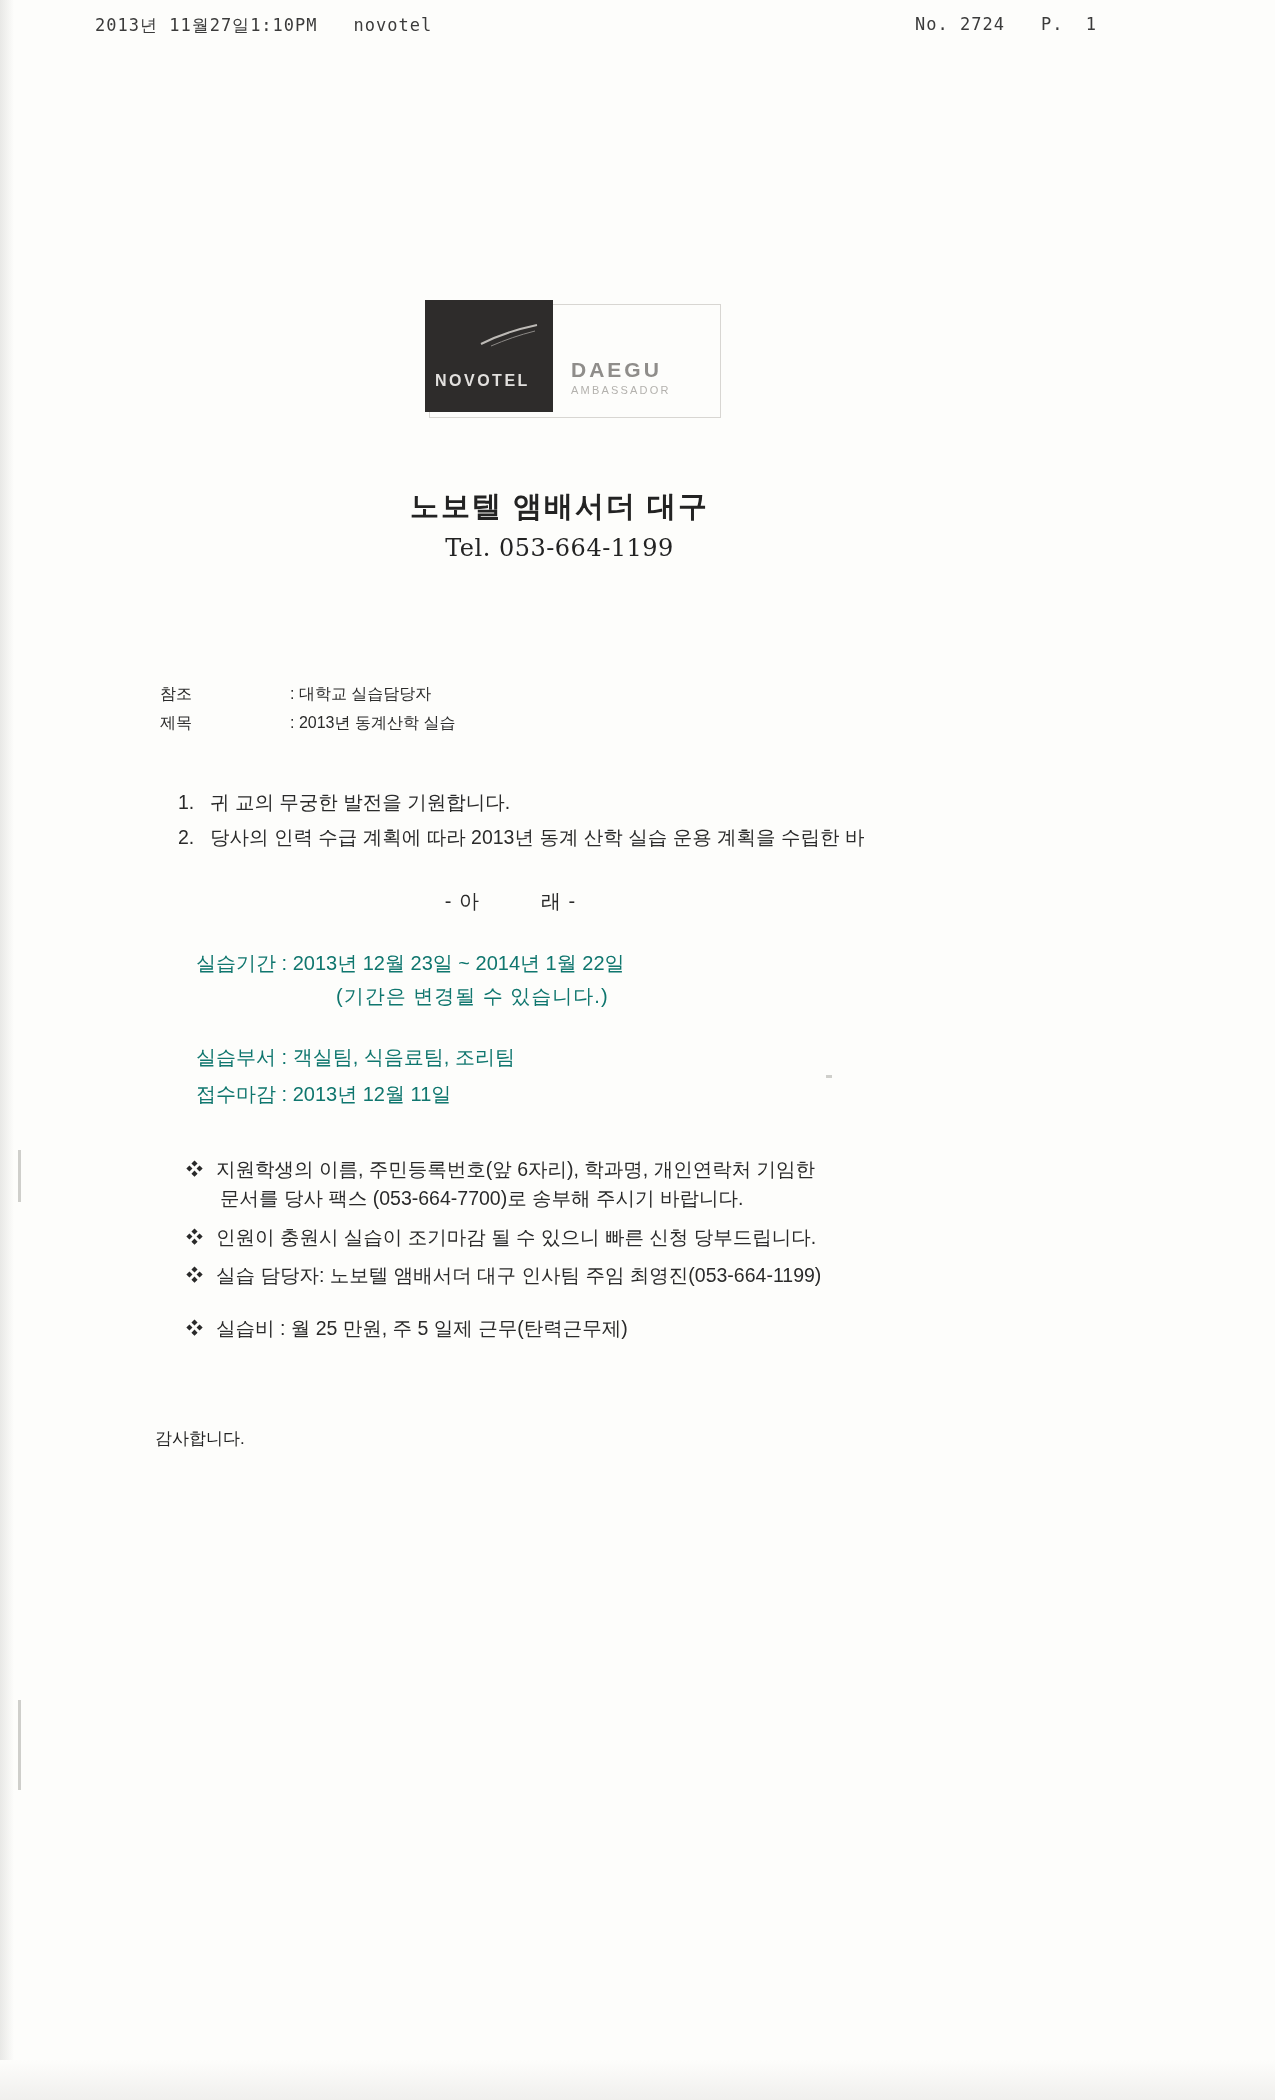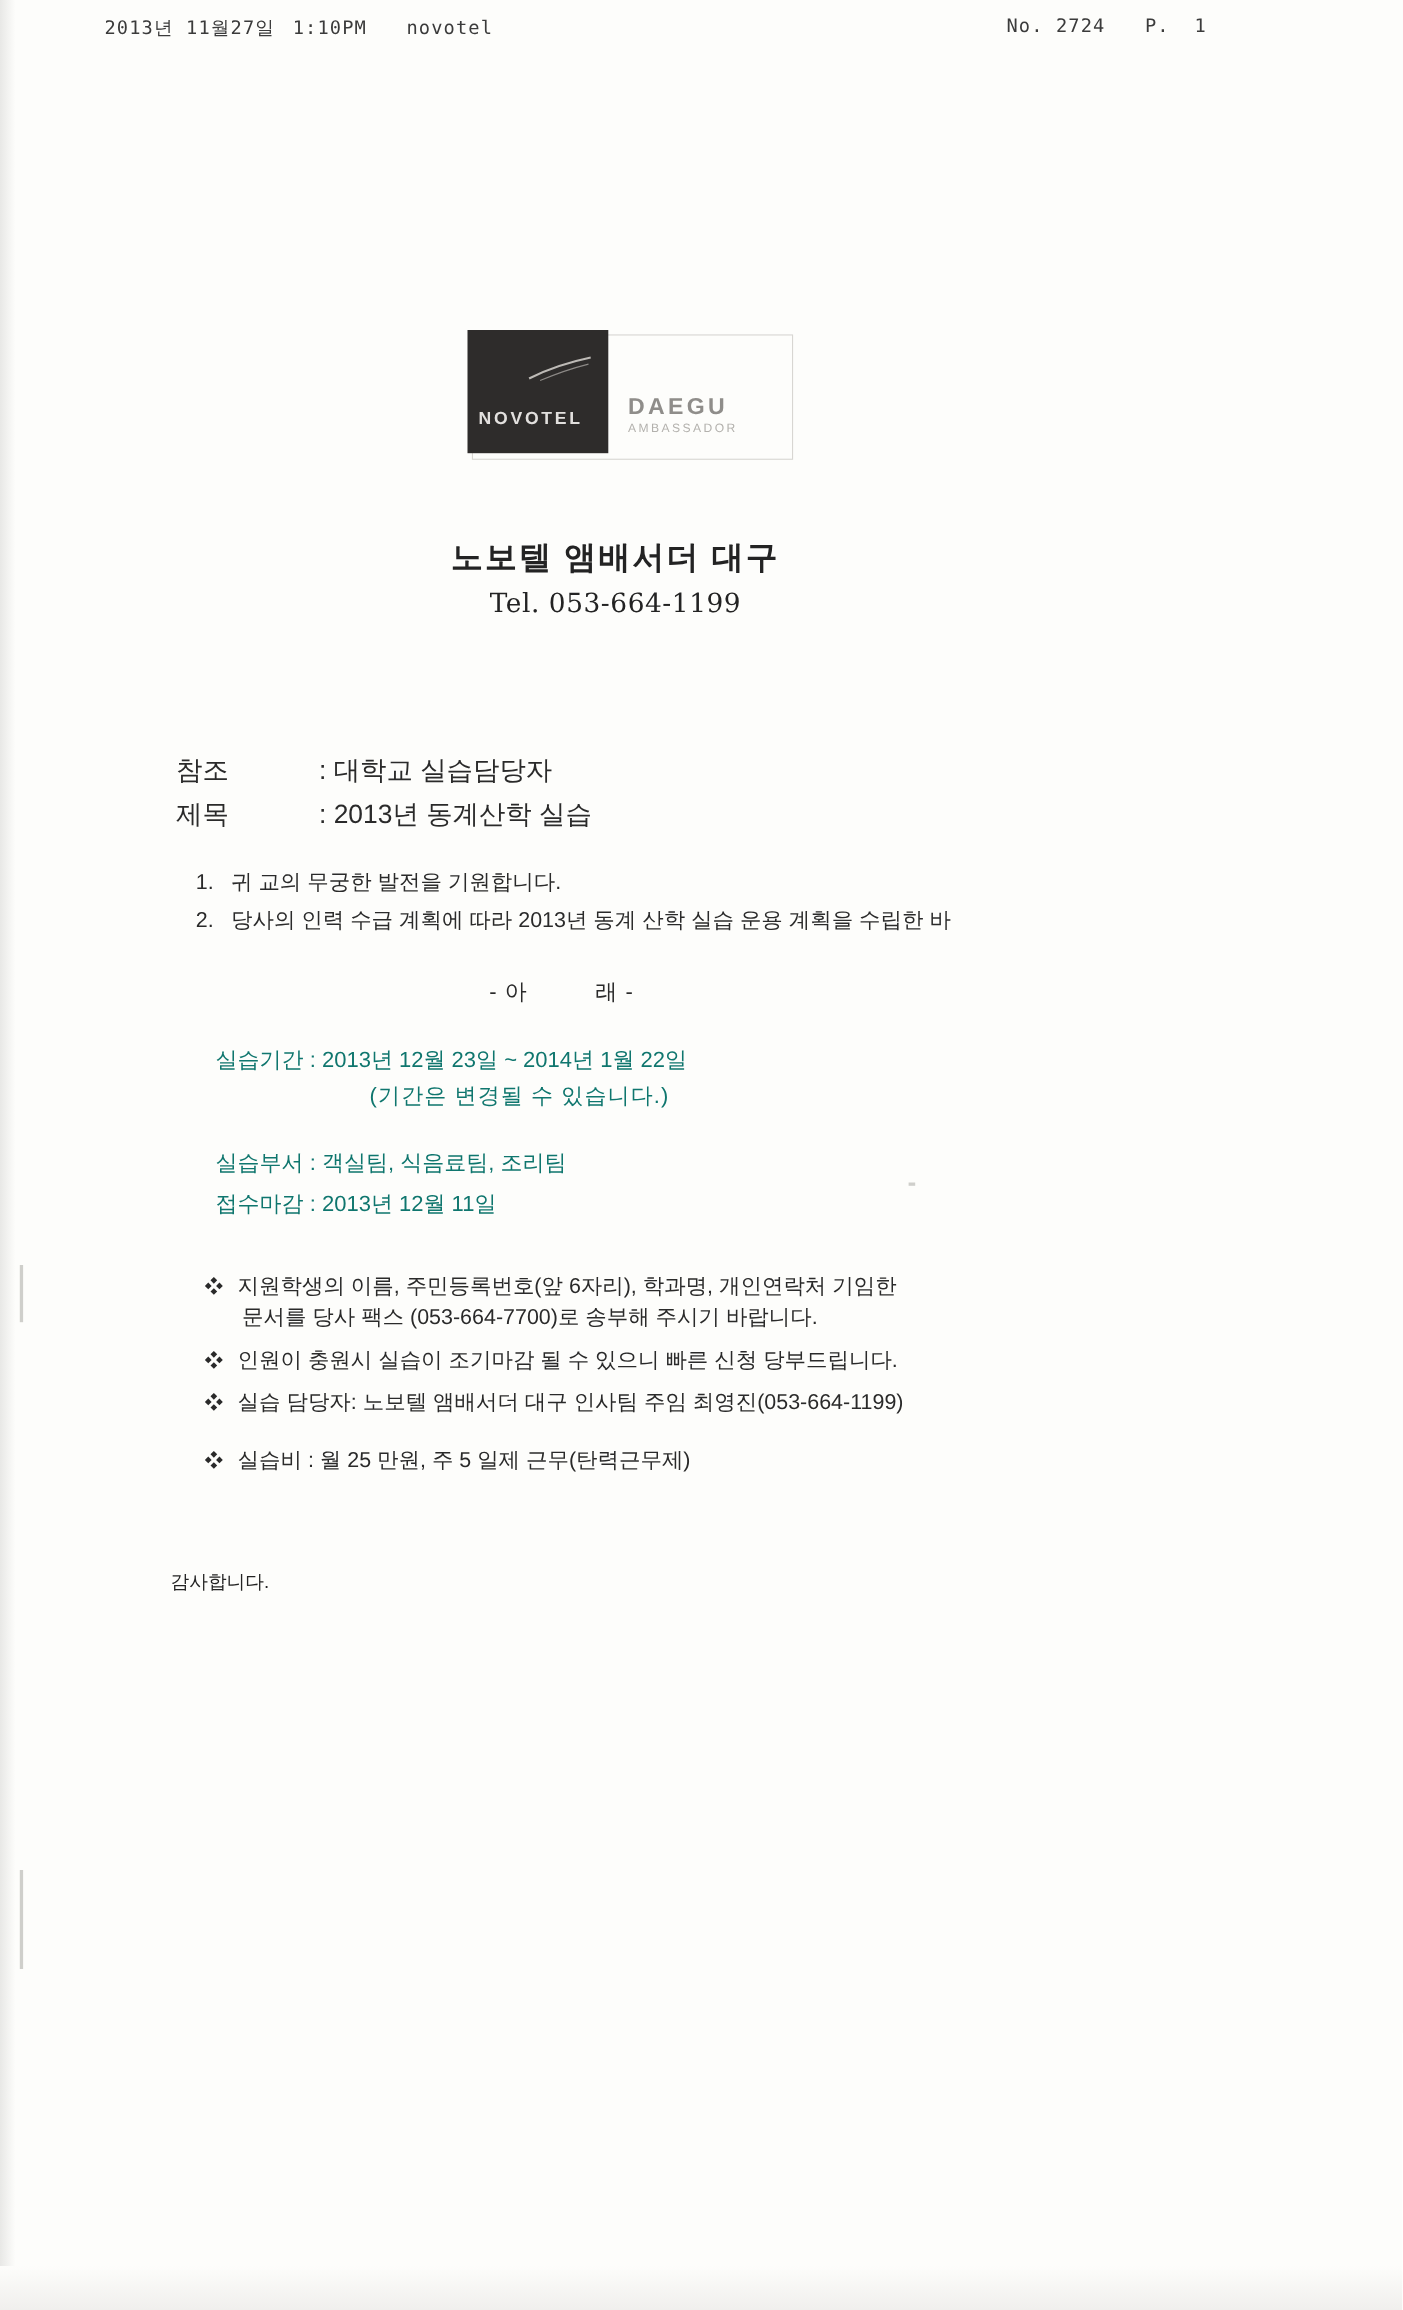--- a/index.html
+++ b/index.html
@@ -53,21 +53,21 @@
     left: 95px;
     top: 0;
     white-space: pre;
   }
   .fax-header .right {
     position: absolute;
     left: 915px;
     top: 0;
     white-space: pre;
   }
-  .fax-header .hdr-time { margin-left: 16px; }
+  .fax-header .hdr-time { }
   .fax-header .hdr-name { margin-left: 36px; }
 
   
   .logo-block {
     position: absolute;
     left: 425px;
     top: 300px;
     width: 320px;
     height: 130px;
   }
@@ -147,21 +147,21 @@
     letter-spacing: 0.5px;
     font-family: "DejaVu Serif", serif;
   }
 
   
   .meta {
     position: absolute;
     left: 160px;
     top: 684px;
     font-family: "Liberation Sans", sans-serif;
-    font-size: 24px;
+    font-size: 16px;
     color: #2a2a2a;
   }
   .meta-row {
     display: flex;
     margin-bottom: 8px;
   }
   .meta-label { width: 130px; }
   .meta-value { white-space: pre; }
 
   

